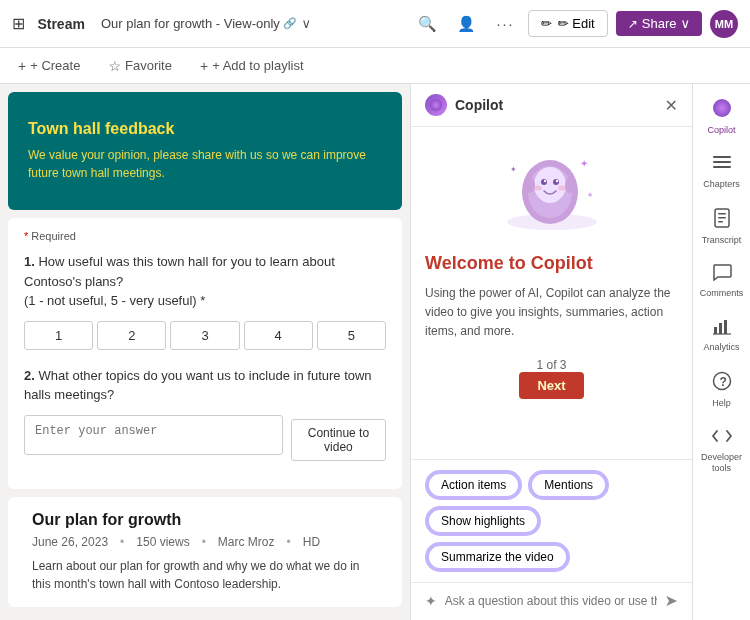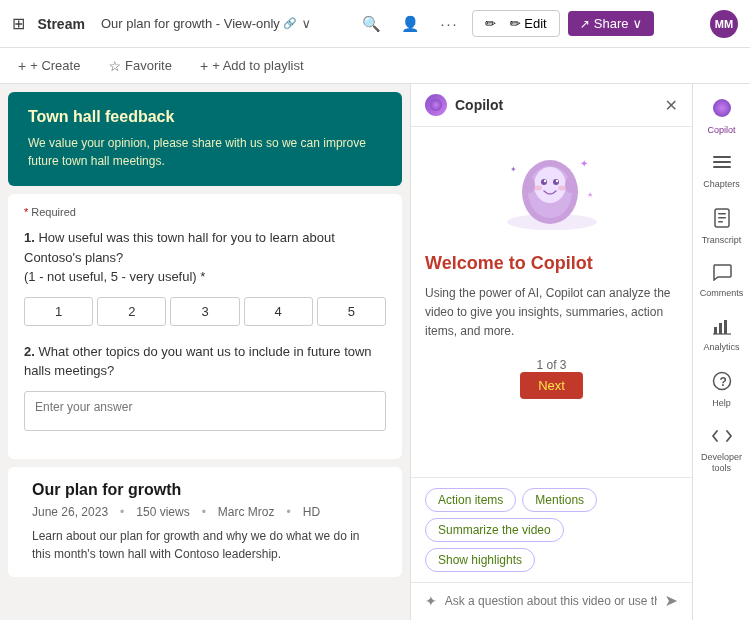--- a/index.html
+++ b/index.html
@@ -17,21 +17,21 @@
     .nav-spacer { flex: 1; }
     .nav-icon-btn { background: none; border: none; cursor: pointer; padding: 4px 6px; color: #555; font-size: 15px; border-radius: 4px; }
     .edit-btn {
       background: #fff; border: 1px solid #ccc; border-radius: 4px;
       padding: 5px 12px; font-size: 13px; cursor: pointer; display: flex; align-items: center; gap: 4px;
     }
     .share-btn {
       background: #7b2d8b; color: #fff; border: none; border-radius: 4px;
       padding: 5px 12px; font-size: 13px; cursor: pointer; display: flex; align-items: center; gap: 4px;
     }
-    .avatar { width: 28px; height: 28px; border-radius: 50%; background: #7b2d8b; color: #fff; display: flex; align-items: center; justify-content: center; font-size: 11px; font-weight: 600; margin-left: 48px; }
+    .avatar { width: 28px; height: 28px; border-radius: 50%; background: #7b2d8b; color: #fff; display: flex; align-items: center; justify-content: center; font-size: 11px; font-weight: 600; }
 
     
     .sub-nav {
       display: flex; align-items: center; height: 36px;
       background: #fff; border-bottom: 1px solid #e0e0e0;
       padding: 0 12px; gap: 16px;
     }
     .sub-nav-item { display: flex; align-items: center; gap: 4px; font-size: 13px; color: #555; cursor: pointer; padding: 4px 6px; border-radius: 4px; }
     .sub-nav-item .icon { font-size: 14px; }
 
@@ -40,40 +40,40 @@
       display: flex; height: calc(620px - 84px);
     }
 
     
     .left-panel {
       width: 410px; min-width: 410px; overflow-y: auto; background: #f3f2f1;
     }
 
     
     .survey-card {
-      background: #006e6e; color: #fef9c3; padding: 16px 20px; margin: 8px; border-radius: 6px;
+      background: #006e6e; color: #fde047; padding: 28px 20px; margin: 8px; border-radius: 6px;
     }
     .survey-title { font-size: 16px; font-weight: 600; margin-bottom: 8px; }
     .survey-desc { font-size: 12px; line-height: 1.5; opacity: 0.92; }
 
     
     .survey-form { background: #fff; margin: 0 8px 8px; border-radius: 6px; padding: 12px 16px; }
     .required-label { font-size: 11px; color: #555; margin-bottom: 10px; display: flex; align-items: center; gap: 3px; }
     .required-star { color: #c00; }
     .question-block { margin-bottom: 16px; }
     .question-text { font-size: 13px; color: #333; line-height: 1.5; margin-bottom: 10px; }
     .q-number { font-weight: 600; }
     .rating-row { display: flex; gap: 4px; margin-bottom: 4px; }
     .rating-btn {
       flex: 1; padding: 6px 4px; background: #fff; border: 1px solid #ccc;
       border-radius: 3px; text-align: center; font-size: 13px; cursor: pointer; color: #333;
     }
     .textarea-input {
       width: 100%; border: 1px solid #ccc; border-radius: 3px; padding: 8px 10px;
-      font-size: 12px; color: #737373; resize: none; height: 40px; font-family: Liberation Sans, sans-serif;
+      font-size: 12px; color: #737373; resize: none; height: 40px; font-family: Liberation Mono, monospace;
     }
     .continue-btn {
       float: right; background: #fff; border: 1px solid #ccc; border-radius: 3px;
       padding: 6px 14px; font-size: 12px; cursor: pointer; color: #333; margin-top: 4px;
     }
 
     
     .video-info { background: #fff; margin: 8px; border-radius: 6px; padding: 14px 24px; }
     .video-title { font-size: 16px; font-weight: 600; color: #1a1a1a; margin-bottom: 6px; }
     .video-meta { font-size: 12px; color: #666; margin-bottom: 8px; display: flex; align-items: center; gap: 12px; }
@@ -94,27 +94,27 @@
 
     
     .copilot-content { flex: 1; overflow-y: auto; padding: 10px 14px; }
     .copilot-illustration {
       width: 120px; height: 90px; margin: 10px auto 16px; display: flex; align-items: center; justify-content: center;
     }
     .welcome-title { font-size: 18px; font-weight: 600; color: #c0392b; margin-bottom: 10px; text-align: left; }
     .welcome-desc { font-size: 12px; color: #555; line-height: 1.6; margin-bottom: 16px; }
     .pagination { display: flex; align-items: center; justify-content: space-between; margin-bottom: 14px; flex-direction: column; }
     .pagination-text { font-size: 12px; color: #666; }
-    .next-btn { background: #c0392b; color: #fde047; border: none; border-radius: 4px; padding: 6px 18px; font-size: 13px; cursor: pointer; font-weight: 400; }
+    .next-btn { background: #c0392b; color: #fef9c3; border: none; border-radius: 4px; padding: 6px 18px; font-size: 13px; cursor: pointer; font-weight: 700; }
 
     
     .chips-row { display: flex; flex-wrap: wrap; gap: 6px; padding: 10px 14px; border-top: 1px solid #e8e8e8; }
     .chip {
-      background: #fff; border: 1px solid #c4b5fd; border-radius: 16px;
-      padding: 4px 12px; font-size: 12px; color: #4d7c0f; cursor: pointer;
+      background: #fff; border: 4px solid #c4b5fd; border-radius: 16px;
+      padding: 4px 12px; font-size: 12px; color: #000000; cursor: pointer;
     }
 
     
     .copilot-input-area {
       padding: 8px 14px 10px; border-top: 1px solid #e8e8e8; display: flex; align-items: center; gap: 8px;
     }
     .copilot-input {
       flex: 1; border: none; font-size: 12px; color: #555; outline: none; background: transparent;
     }
     .send-btn { background: none; border: none; cursor: pointer; font-size: 16px; color: #888; }
@@ -148,21 +148,21 @@
     <span>Our plan for growth - View-only</span>
     <span style="font-size:11px;color:#aaa;">🔗</span>
     <span style="cursor:pointer;color:#555;">∨</span>
   </span>
   <div class="nav-spacer"></div>
   <button class="nav-icon-btn">🔍</button>
   <button class="nav-icon-btn">👤</button>
   <button class="nav-icon-btn" style="letter-spacing:1px;">···</button>
   <button class="edit-btn">
     <span>✏</span>
-    <span style="margin-left:10px;">✏ Edit</span>
+    <span style="margin-left:2px;">✏ Edit</span>
   </button>
   <button class="share-btn">
     <span style="font-size:12px;">↗</span>
     <span>Share</span>
     <span>∨</span>
   </button>
   <div class="avatar">MM</div>
 </div>
 
 <div class="sub-nav">
@@ -210,20 +210,21 @@
         </div>
       </div>
 
       <div class="question-block clearfix">
         <div class="question-text">
           <span class="q-number">2.</span>
           <span> What other topics do you want us to include in future town halls meetings?</span>
         </div>
         <div style="display:flex;gap:8px;align-items:flex-start;">
           <textarea class="textarea-input" placeholder="Enter your answer" style=""></textarea>
+          <button class="continue-btn">Continue to video</button>
         </div>
       </div>
     </div>
 
     <div class="video-info">
       <div class="video-title">Our plan for growth</div>
       <div class="video-meta">
         <span>June 26, 2023</span>
         <span class="meta-dot">•</span>
         <span>150 views</span>
@@ -289,22 +290,22 @@
 
       <div class="pagination">
         <span class="pagination-text">1 of 3</span>
         <button class="next-btn">Next</button>
       </div>
     </div>
 
     <div class="chips-row">
       <button class="chip">Action items</button>
       <button class="chip">Mentions</button>
+      <button class="chip">Show highlights</button>
       <button class="chip">Summarize the video</button>
-      <button class="chip">Show highlights</button>
     </div>
 
     <div class="copilot-input-area">
       <span style="color:#888;font-size:14px;">✦</span>
       <input class="copilot-input" type="text" placeholder="Ask a question about this video or use the prompt guide for ideas." style="">
       <button class="send-btn">➤</button>
     </div>
   </div>
 
   <div class="right-sidebar">

